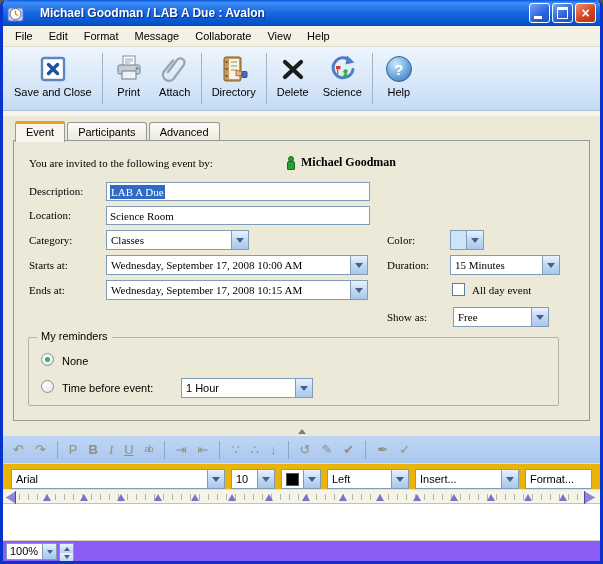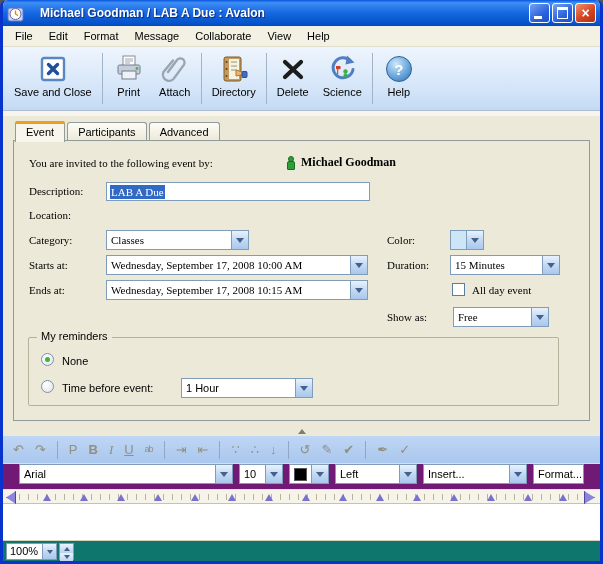--- a/index.html
+++ b/index.html
@@ -154,22 +154,22 @@
   }
   .fi { font-size:13px; line-height:1; }
   .fi.b { font-weight:bold; }
   .fi.i { font-style:italic; font-family:"Liberation Serif", serif; }
   .fi.u { text-decoration:underline; }
   .fi.small { font-size:9px; letter-spacing:-1px; }
   .fsep { width:1px; height:18px; background:#8fa6c9; }
 
   
   .fontbar {
-    height:26px; flex:0 0 26px; background:#701a75;
-    display:flex; align-items:flex-start; gap:6px; padding:0 16px;
+    height:26px; flex:0 0 26px; background:#eab308;
+    display:flex; align-items:flex-end; gap:6px; padding:0 8px;
     border-top:1px solid #cfe0f8;
   }
   .fsel {
     height:20px; background:#fff; border:1px solid #7f9db9;
     display:flex; align-items:stretch; font-size:11px; overflow:hidden;
   }
   .fsel .txt { flex:1; display:flex; align-items:center; padding-left:4px; white-space:nowrap; overflow:hidden; }
   .swatch { width:13px; height:13px; align-self:center; margin-left:4px; border:1px solid #555; }
 
   
@@ -186,21 +186,21 @@
     position:absolute; bottom:2px; width:0; height:0;
     border-left:4px solid transparent; border-right:4px solid transparent;
     border-bottom:7px solid #7a71cf;
   }
   .rml { position:absolute; left:3px; top:1px; width:10px; height:13px; background:#8d85dd; border:1px solid #4d46a0; clip-path:polygon(100% 0,100% 100%,0 50%); }
   .rmr { position:absolute; right:5px; top:1px; width:11px; height:13px; background:#8d85dd; border:1px solid #4d46a0; clip-path:polygon(0 0,100% 50%,0 100%); }
 
   
   .textbody { flex:1; background:#fff; }
   .statusbar {
-    height:21px; flex:0 0 21px; background:#0f766e;
+    height:21px; flex:0 0 21px; background:#8b5cf6;
     border-top:1px solid #d4d0bd; display:flex; align-items:center; padding:0 3px;
   }
   .zoomctl { display:flex; align-items:stretch; height:17px; }
   .zoomctl .zbox {
     background:#fff; border:1px solid #7f9db9; border-right:none;
     display:flex; align-items:center; padding:0 3px; font-size:11px; width:36px;
   }
   .zoomctl .zdd {
     width:15px; border:1px solid #7f9db9;
     background:linear-gradient(180deg,#e9f2fd,#c3d9f3 50%,#a9c7ec);
@@ -342,20 +342,23 @@
 
       <div class="row" style="top:40px">
         <span class="lbl" style="left:15px">Description:</span>
         <div class="input" style="left:92px;width:264px">
           <span class="seltext">LAB A Due</span>
         </div>
       </div>
 
       <div class="row" style="top:64px">
         <span class="lbl" style="left:15px">Location:</span>
+        <div class="input" style="left:92px;width:264px">
+          <span>Science Room</span>
+        </div>
       </div>
 
       <div class="row" style="top:89px">
         <span class="lbl" style="left:15px">Category:</span>
         <div class="cmb" style="left:92px;width:143px">
           <span class="txt">Classes</span>
           <span class="dd"></span>
         </div>
         <span class="lbl" style="left:373px">Color:</span>
         <div class="cmb" style="left:436px;width:34px">

